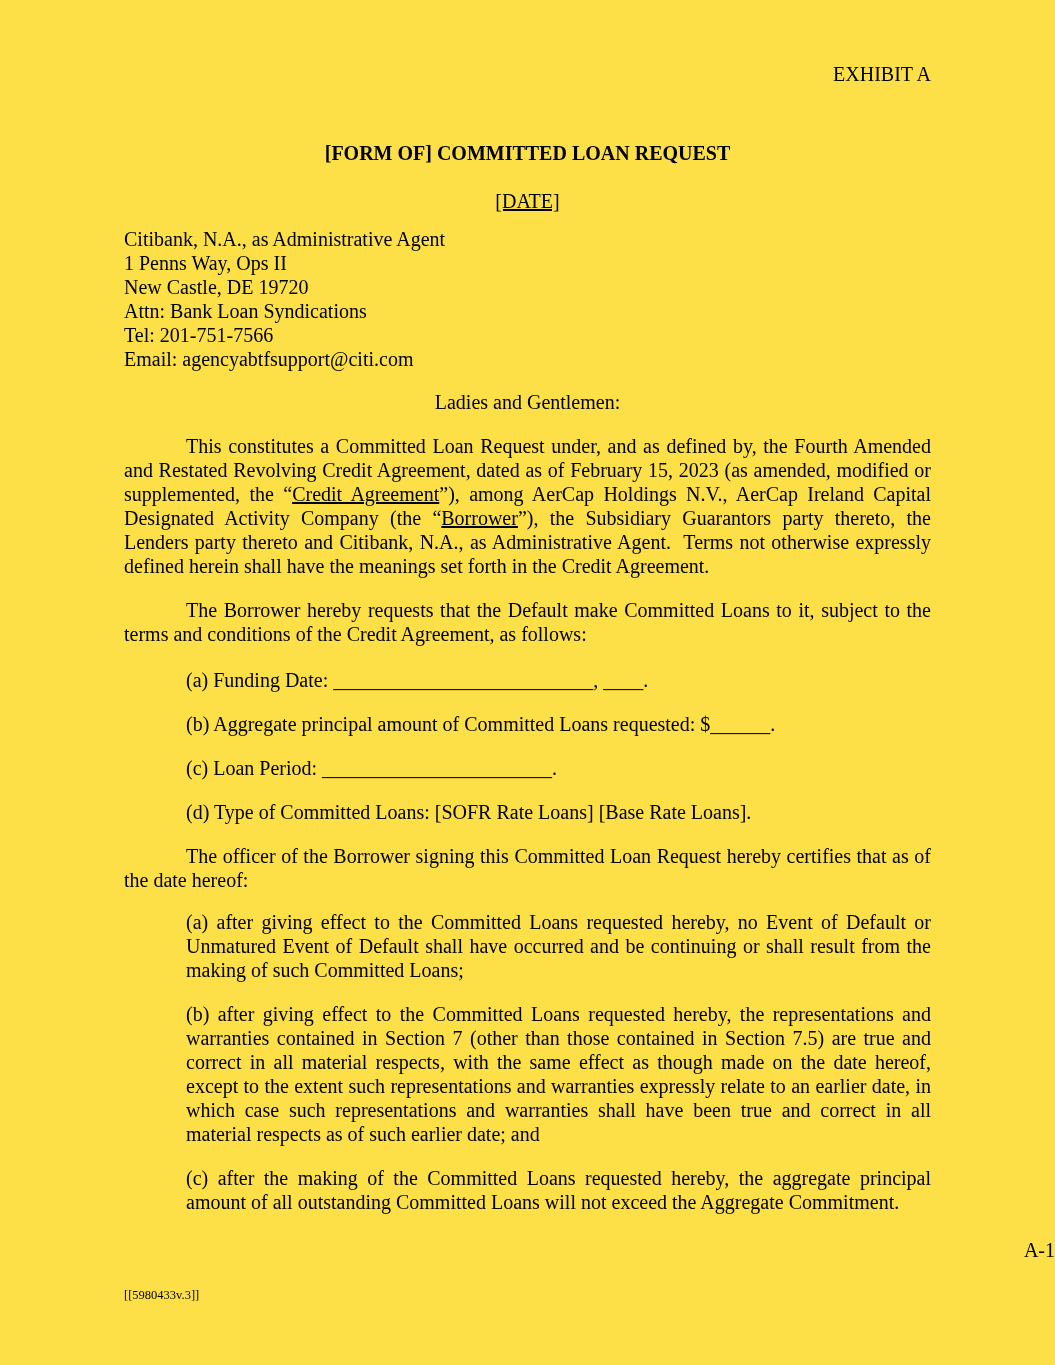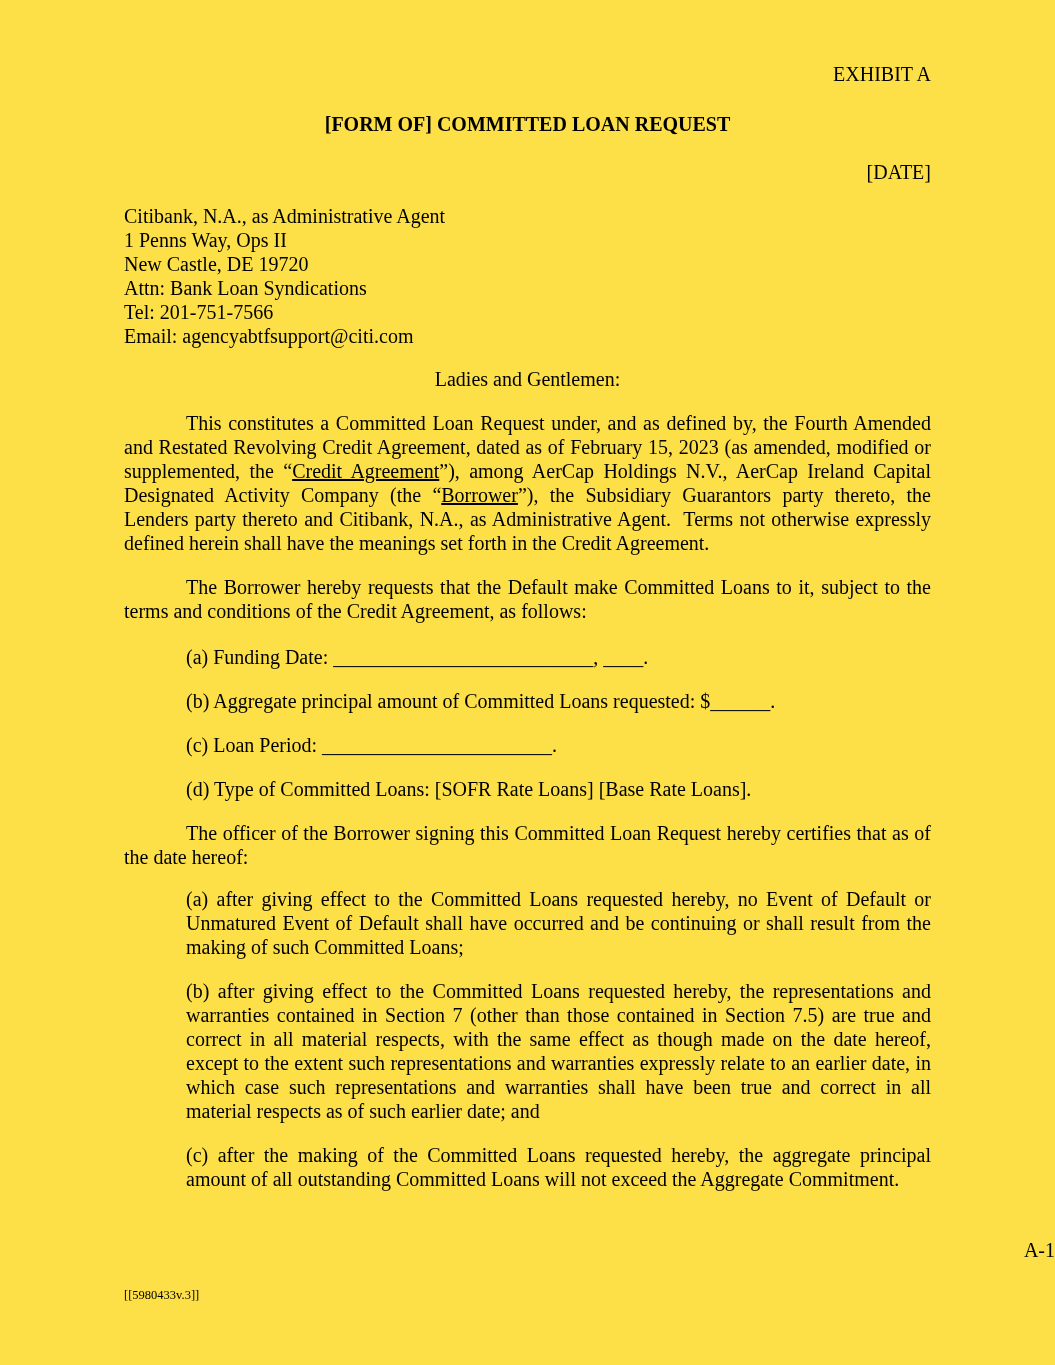--- a/index.html
+++ b/index.html
@@ -20,28 +20,29 @@
   }
   .content {
     padding: 62px 124px 0 124px;
   }
   .exhibit {
     text-align: right;
   }
   .title {
     text-align: center;
     font-weight: bold;
-    margin-top: 26px;
+    margin-top: 55px;
   }
   .date-line {
-    text-align: right;
+    text-align: center;
     margin-top: 24px;
+    text-decoration: underline;
   }
   .address {
-    margin-top: 20px;
+    margin-top: 14px;
   }
   .salutation {
     margin-top: 19px;
     text-align: center;
   }
   p.para {
     margin: 20px 0 0 0;
     text-align: justify;
   }
   .indent {

